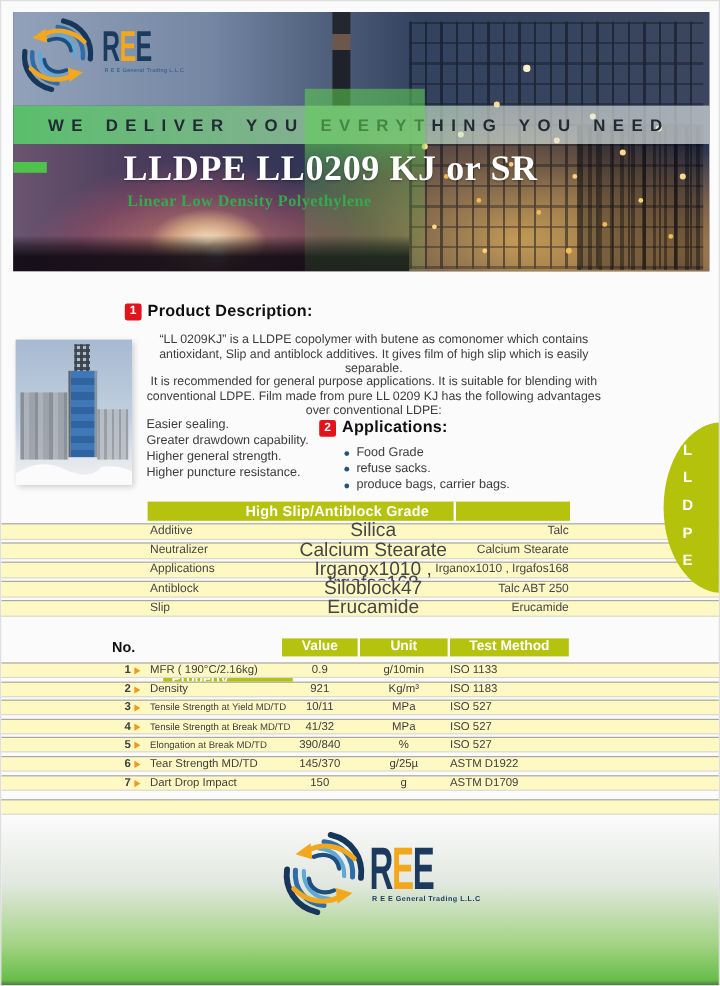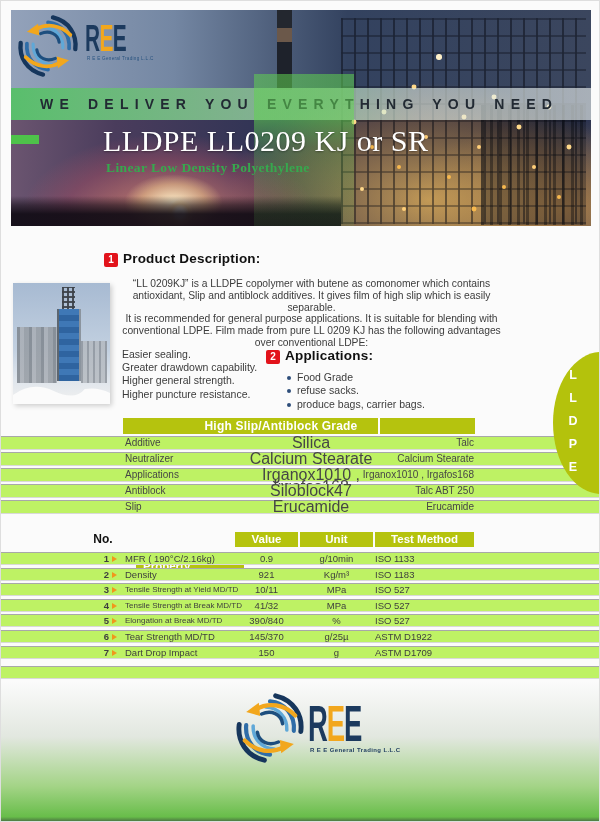--- a/index.html
+++ b/index.html
@@ -66,21 +66,21 @@
   
   .banner { position:absolute; left:0; top:78px; width:580px; height:32px; z-index:2;
     background:linear-gradient(90deg, rgba(88,196,108,0.95) 0%, rgba(140,210,150,0.8) 35%, rgba(225,238,231,0.62) 70%, rgba(233,240,238,0.66) 100%);
     display:flex; align-items:center; }
   .banner-text { position:relative; z-index:4; padding-left:29px; font-size:14px; font-weight:bold;
     color:#222a33; letter-spacing:6.2px; word-spacing:3px; white-space:nowrap; }
 
   
   .accent-bar { position:absolute; left:0; top:125px; width:28px; height:9px; background:#4ec24a; z-index:4; }
   .hero-title { position:absolute; left:92px; top:114px; z-index:4; font-family:"Liberation Serif", serif;
-    font-weight:normal; font-size:30px; color:#ffffff; letter-spacing:.5px; text-shadow:0 1px 2px rgba(0,0,0,.35); }
+    font-weight:bold; font-size:30px; color:#ffffff; letter-spacing:.5px; text-shadow:0 1px 2px rgba(0,0,0,.35); }
   .hero-subtitle { position:absolute; left:95px; top:150px; z-index:4; font-family:"Liberation Serif", serif;
     font-weight:bold; font-size:13.5px; color:#36a94e; letter-spacing:.4px; }
 
   
   .marker { position:absolute; width:14px; height:14px; background:#e2131b; border-radius:2px;
     color:#fff; font-weight:bold; font-size:10px; text-align:center; line-height:14px; }
   .marker-1 { left:103px; top:252px; }
   .h-desc { position:absolute; left:122px; top:250px; font-size:13.5px; font-weight:bold; color:#101010; letter-spacing:.2px; }
 
   .left-photo { position:absolute; left:12px; top:282px; width:97px; height:121px; overflow:hidden;
@@ -109,21 +109,21 @@
   .apps-item { position:relative; padding-left:12px; font-size:10.5px; line-height:13.4px; color:#3c3c3c; }
   .apps-item::before { content:""; position:absolute; left:2px; top:5px; width:4px; height:4px;
     border-radius:50%; background:#2d4d7a; }
 
   
   .t1-bar { position:absolute; left:122px; top:417px; width:352px; height:16px; background:#b5c30e; }
   .t1-bar-divider { position:absolute; left:255px; top:0; width:2px; height:16px; background:#fdfdfd; }
   .t1-bar-title { position:absolute; left:0; top:0; width:316px; height:16px; text-align:center;
     line-height:16px; font-size:12px; font-weight:bold; color:#ffffff; letter-spacing:.2px; }
 
-  .stripe-row { position:absolute; left:0; width:600px; height:14px; background:#bef264;
+  .stripe-row { position:absolute; left:0; width:600px; height:14px; background:#fef9c3;
     border-top:1px solid #a8a8a8; border-bottom:1px solid #d9d9d9; }
   .t1-label { position:absolute; left:124px; top:0; font-size:10px; color:#464646; line-height:12px; }
   .t1-mid { position:absolute; left:230px; width:160px; top:0; text-align:center; font-size:16px; color:#464646; line-height:12px; }
   .t1-right { position:absolute; left:330px; width:143px; top:0; text-align:right; font-size:10px; color:#464646; line-height:12px; }
 
   
   .side-tab { position:absolute; left:552px; top:351px; width:96px; height:142px; border-radius:50%;
     background:#b4c20c; z-index:6; }
   .side-tab-label { position:absolute; left:13px; top:16px; writing-mode:vertical-rl; text-orientation:upright;
     font-size:12.5px; font-weight:bold; color:#ffffff; letter-spacing:9px; }

